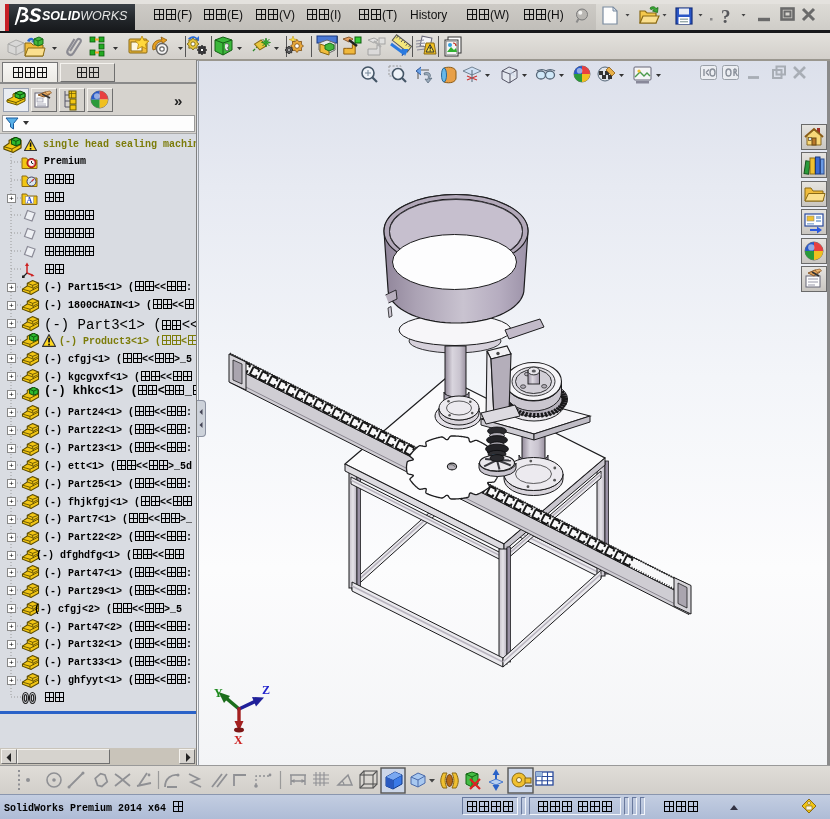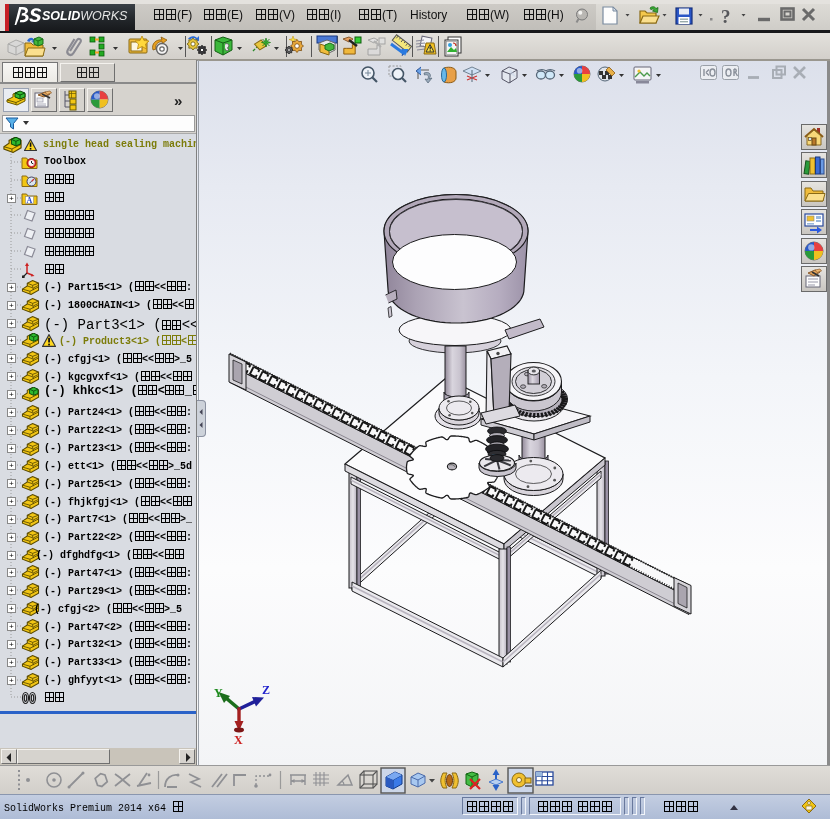--- a/index.html
+++ b/index.html
@@ -711,21 +711,21 @@
     </div>
     <div class="a mono trow" style="left:43px;top:4.5px;font-size:10px;font-weight:bold;color:#7c7c0a;white-space:pre">single head sealing machin</div>
     <div class="a" style="left:21px;top:20.9px;height:15px;display:flex;align-items:center">
       <svg width="17" height="15" viewBox="0 0 16 15">
         <path d="M0.5 3 L5 3 L6.5 5 L15.5 5 L15.5 13.5 L0.5 13.5 Z" fill="#f2c614" stroke="#8a6a14"></path>
         <circle cx="10" cy="8" r="4.5" fill="#e84040" stroke="#8a1010"></circle>
         <circle cx="10" cy="8" r="3" fill="#f8f8f8"></circle>
         <path d="M10 6 L10 8 L12 9" stroke="#222" fill="none" stroke-width="1"></path>
       </svg>
     </div>
-    <div class="a mono trow" style="left:44px;top:22.4px;font-size:10px;font-weight:bold;color:#000;white-space:pre">Toolbox</div>
+    <div class="a mono trow" style="left:44px;top:22.4px;font-size:10px;font-weight:bold;color:#000;white-space:pre">Premium</div>
     <div class="a" style="left:21px;top:38.7px;height:15px;display:flex;align-items:center">
       <svg width="17" height="15" viewBox="0 0 16 15">
         <path d="M0.5 3 L5 3 L6.5 5 L15.5 5 L15.5 13.5 L0.5 13.5 Z" fill="#f2c614" stroke="#8a6a14"></path>
         <circle cx="10" cy="8.5" r="4.5" fill="#d8e4f0" stroke="#446"></circle>
         <path d="M10 8.5 L12.5 6" stroke="#c33" stroke-width="1.2"></path>
         <path d="M10 8.5 L8 10" stroke="#446" stroke-width="1"></path>
       </svg>
     </div>
     <div class="a mono trow" style="left:44px;top:40.2px;font-size:10px;font-weight:bold;color:#000;white-space:pre"><i class="c"></i><i class="c"></i><i class="c"></i></div>
     <div class="a" style="left:7px;top:59.6px;width:9px;height:9px;background:#fff;border:1px solid #888;font:8px 'Liberation Mono';line-height:7px;text-align:center;color:#000">+</div>
@@ -1059,21 +1059,21 @@
       <path d="M14 14 h7" stroke="#555" stroke-width="1.6"></path>
     </g>
     <g transform="translate(536,6)">
       <rect x="0" y="0" width="17" height="13" fill="#fff" stroke="#2a4a9c" stroke-width="1.3"></rect>
       <path d="M0 4.5 h17 M0 8.7 h17 M6 0 v13 M11.5 0 v13" stroke="#2a4a9c" stroke-width="1.1"></path>
       <rect x="0" y="0" width="6" height="4.5" fill="#9ab8dc"></rect>
     </g>
   </svg>
 <div class="a" style="left:0;top:794px;width:830px;height:25px;background:linear-gradient(#c4cee2,#aebcd6)"></div>
 <div class="a" style="left:0;top:794px;width:830px;height:1px;background:#8a96ae"></div>
-<div class="a mono" style="left:4px;top:801px;font-size:10px;font-weight:normal;color:#000;white-space:pre">SolidWorks Premium 2014 x64 <i class="c"></i></div>
+<div class="a mono" style="left:4px;top:801px;font-size:10px;font-weight:bold;color:#000;white-space:pre">SolidWorks Premium 2014 x64 <i class="c"></i></div>
 <div class="a" style="left:462px;top:797px;width:56px;height:18px;border:1px solid;border-color:#68789c #f2f5fa #f2f5fa #68789c;font-size:12px;color:#000;text-align:center;padding-top:2px;white-space:pre"><i class="c"></i><i class="c"></i><i class="c"></i><i class="c"></i></div>
 <div class="a" style="left:521px;top:797px;width:5px;height:18px;border:1px solid;border-color:#68789c #f2f5fa #f2f5fa #68789c;"></div>
 <div class="a" style="left:529px;top:797px;width:92px;height:18px;border:1px solid;border-color:#68789c #f2f5fa #f2f5fa #68789c;font-size:12px;color:#000;text-align:center;padding-top:2px;white-space:pre"><i class="c"></i><i class="c"></i><i class="c"></i> <i class="c"></i><i class="c"></i><i class="c"></i></div>
 <div class="a" style="left:624px;top:797px;width:5px;height:18px;border:1px solid;border-color:#68789c #f2f5fa #f2f5fa #68789c;"></div>
 <div class="a" style="left:632px;top:797px;width:5px;height:18px;border:1px solid;border-color:#68789c #f2f5fa #f2f5fa #68789c;"></div>
 <div class="a" style="left:640px;top:797px;width:5px;height:18px;border:1px solid;border-color:#68789c #f2f5fa #f2f5fa #68789c;"></div>
 <div class="a" style="left:663px;top:800px;font-size:12px;color:#000;white-space:pre"><i class="c"></i><i class="c"></i><i class="c"></i></div>
 <svg class="a" style="left:728px;top:803px" width="12" height="10">
     <path d="M6 2 L2 7 L10 7 Z" fill="#334"></path>
   </svg>

